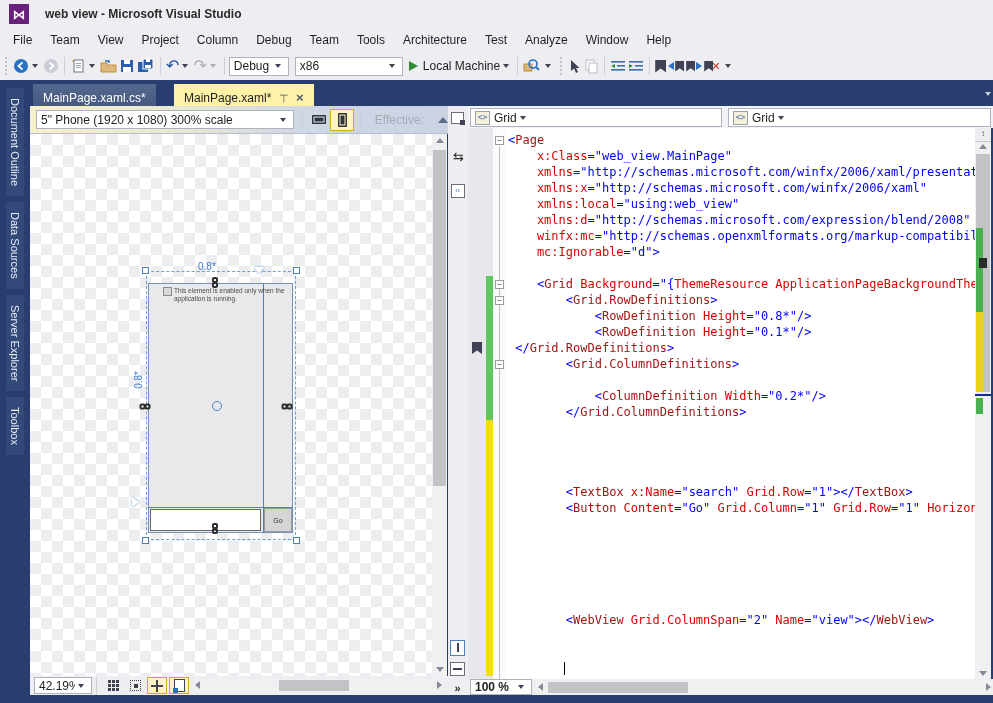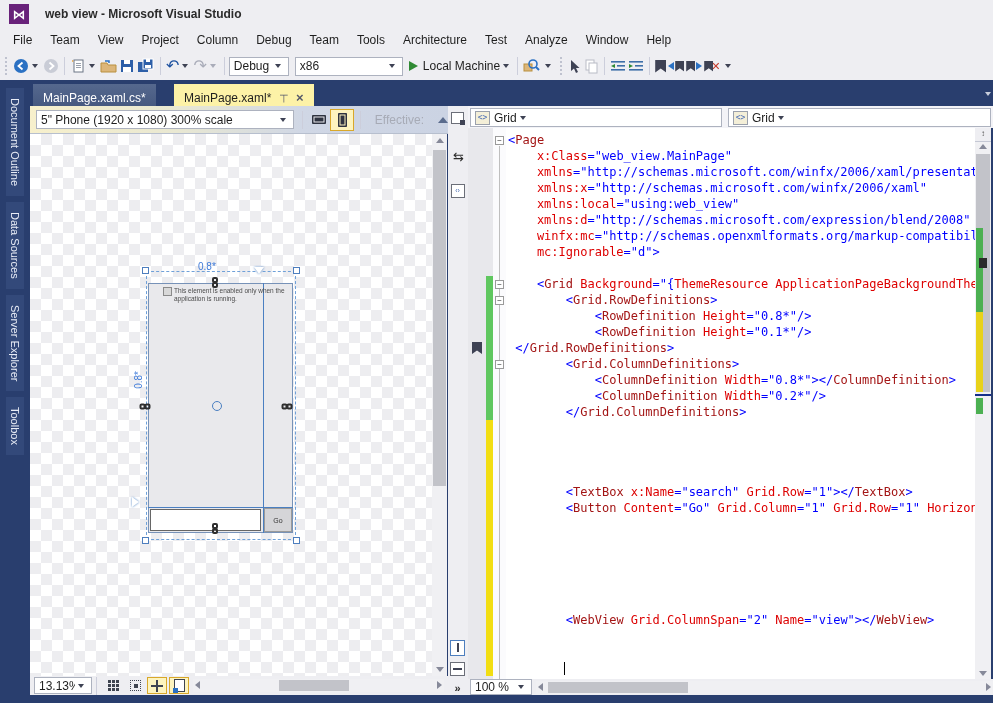--- a/index.html
+++ b/index.html
@@ -136,21 +136,21 @@
   .code{white-space:pre;font-family:"DejaVu Sans Mono",monospace;font-size:12px;padding-left:2px;color:#000;}
   .syn-p{color:var(--syn-value);} .syn-v{color:var(--syn-value);}
   .syn-e{color:var(--syn-element);} .syn-a{color:var(--syn-attr);}
   #caret{position:absolute;left:96px;top:534px;width:1px;height:13px;background:#000;}
   
   #editor-vscroll{left:975px;top:128px;width:16px;height:552px;background:#F0F0F3;}
   #ev-grip{position:absolute;left:0;top:0;width:16px;height:13px;background:#EEEEF2;border-bottom:1px solid #C5C8D4;font-size:8px;line-height:12px;text-align:center;color:#555;}
   .mark{position:absolute;left:1px;width:7px;}
   #mark-caret-line{position:absolute;left:0;width:16px;height:2px;background:#16308A;top:266px;}
   
-  #editor-bottombar{left:468px;top:679px;width:525px;height:16px;background:#EEEEF2;display:flex;align-items:center;}
+  #editor-bottombar{left:468px;top:679px;width:525px;height:16px;background:#EEEEF2;display:flex;align-items:center;font-weight:bold;}
   #editor-zoom-combo{width:62px;margin-left:2px;height:16px;}
   
   .tri-up-s{width:0;height:0;border-left:4px solid transparent;border-right:4px solid transparent;border-bottom:5px solid #868999;margin:0 auto;}
   .tri-dn-s{width:0;height:0;border-left:4px solid transparent;border-right:4px solid transparent;border-top:5px solid #868999;margin:0 auto;}
   .tri-l-s{width:0;height:0;border-top:4px solid transparent;border-bottom:4px solid transparent;border-right:5px solid #868999;}
   .tri-r-s{width:0;height:0;border-top:4px solid transparent;border-bottom:4px solid transparent;border-left:5px solid #868999;}
 </style>
 </head>
 <body>
 
@@ -392,21 +392,21 @@
         <div class="tri-up-s"></div>
       </div>
     <div class="sb-thumb" style="left:1px;width:13px;top:16px;height:336px"></div>
     <div class="sb-arrow" style="bottom:4px">
         <div class="tri-dn-s"></div>
       </div>
   </div>
 
   <div class="abs" id="designer-bottombar">
     <div class="combo" id="designer-zoom-combo">
-      <span class="cb-label">13.13%</span>
+      <span class="cb-label">42.19%</span>
       <span class="caret-down"></span>
     </div>
     <div class="tb-sep"></div>
     <div class="dbi">
         <span class="grid9"></span>
       </div>
     <div class="dbi">
         <span class="snapgrid"></span>
       </div>
     <div class="dbi hl">
@@ -559,21 +559,20 @@
           <span class="g-chg chg-g"></span>
           <span class="g-fold">
             <span class="fold-box">−</span>
           </span>
           <span class="code"><span class="syn-p">        &lt;</span><span class="syn-e">Grid.ColumnDefinitions</span><span class="syn-p">&gt;</span></span>
         </div>
         <div class="ln">
           <span class="g-bm"></span>
           <span class="g-chg chg-g"></span>
           <span class="g-fold"></span>
-          <span class="code"><span class="syn-p">            &lt;</span><span class="syn-e">ColumnDefinition</span><span class="syn-a"> Width</span><span class="syn-p">=</span><span class="syn-v">"0.8*"</span><span class="syn-p">&gt;&lt;/</span><span class="syn-e">ColumnDefinition</span><span class="syn-p">&gt;</span></span>
         </div>
         <div class="ln">
           <span class="g-bm"></span>
           <span class="g-chg chg-g"></span>
           <span class="g-fold"></span>
           <span class="code"><span class="syn-p">            &lt;</span><span class="syn-e">ColumnDefinition</span><span class="syn-a"> Width</span><span class="syn-p">=</span><span class="syn-v">"0.2*"</span><span class="syn-p">/&gt;</span></span>
         </div>
         <div class="ln">
           <span class="g-bm"></span>
           <span class="g-chg chg-g"></span>

